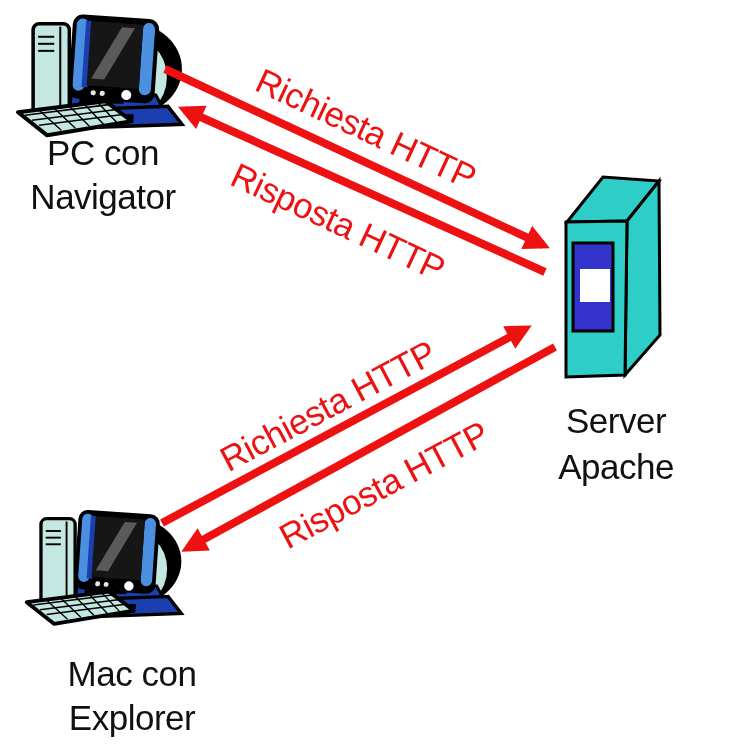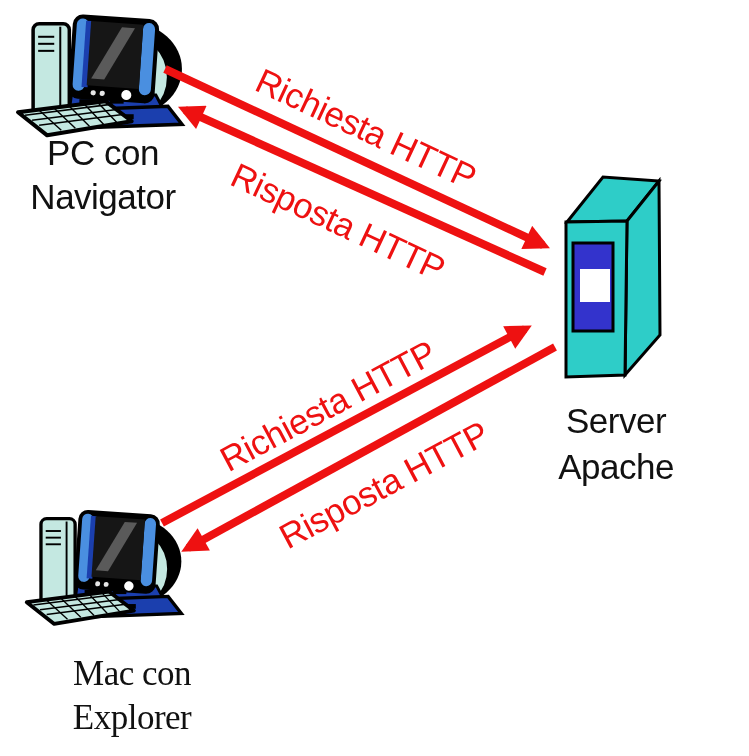--- a/index.html
+++ b/index.html
@@ -27,21 +27,21 @@
     font-size:35px;
     letter-spacing:-0.5px;
     color:#ee1111;
     white-space:nowrap;
   }
   #lbl-pc-req {left:366px;top:129px;transform:translate(-50%,-50%) rotate(25deg);}
   #lbl-pc-res {left:338px;top:222px;transform:translate(-50%,-50%) rotate(25deg);}
   #lbl-mac-req{left:328px;top:406px;transform:translate(-50%,-50%) rotate(-28deg);}
   #lbl-mac-res{left:384px;top:485px;transform:translate(-50%,-50%) rotate(-28deg);}
   #pc-label    {left:90px; top:131px;margin-left:13px;}
-  #mac-label   {left:132px;top:652px;font-family:Liberation Serif, serif;}
+  #mac-label   {left:132px;top:652px;}
   #server-label{left:616px;top:398px;}
 </style>
 </head>
 <body>
 
 <div id="stage">
 
   <svg id="scene" width="749" height="756" viewBox="0 0 749 756">
     <defs>
       <marker id="ah" viewBox="0 0 10 10" refX="7" refY="5" markerWidth="3.6" markerHeight="3.2" orient="auto-start-reverse">

